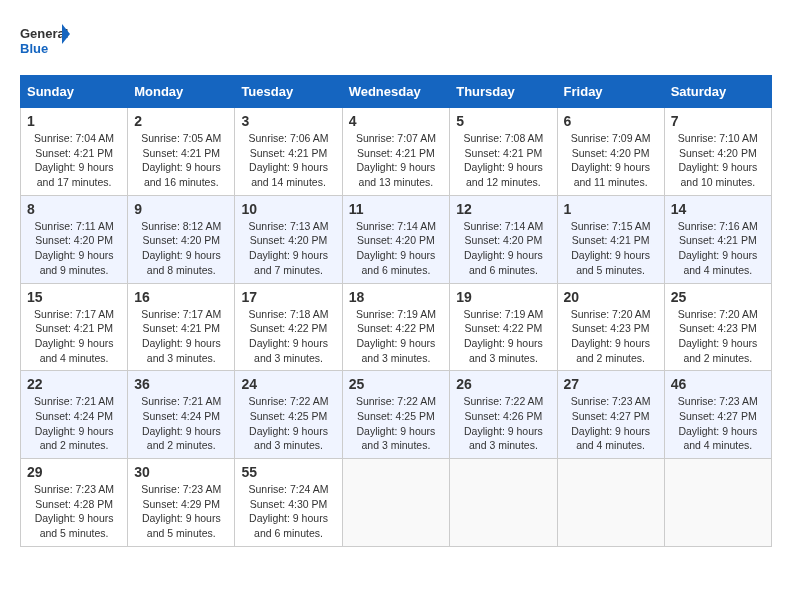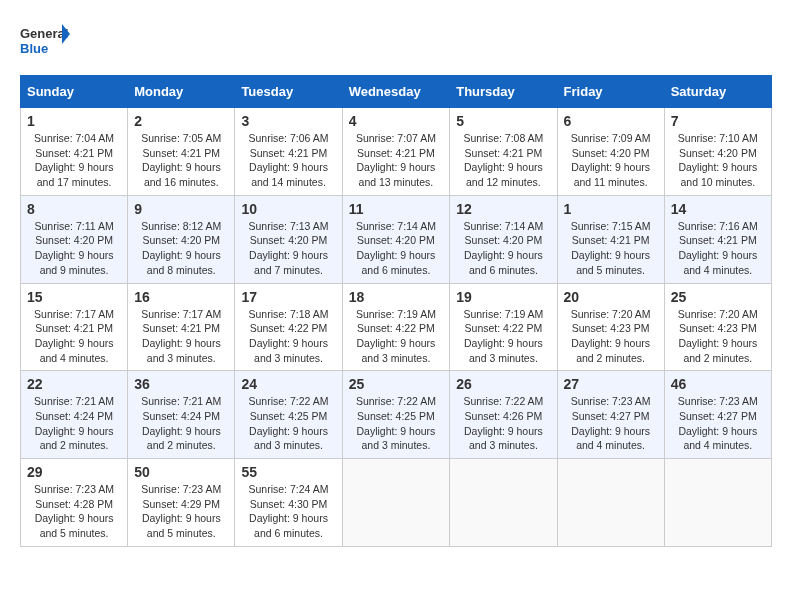--- a/index.html
+++ b/index.html
@@ -340,21 +340,21 @@
       <tr>
         <td>
           <span class="day-num">29</span>
           <div class="day-info">
             <span>Sunrise: 7:23 AM</span><br>
             <span>Sunset: 4:28 PM</span><br>
             <span>Daylight: 9 hours and 5 minutes.</span>
           </div>
         </td>
         <td>
-          <span class="day-num">50</span>
+          <span class="day-num">30</span>
           <div class="day-info">
             <span>Sunrise: 7:23 AM</span><br>
             <span>Sunset: 4:29 PM</span><br>
             <span>Daylight: 9 hours and 5 minutes.</span>
           </div>
         </td>
         <td>
           <span class="day-num">55</span>
           <div class="day-info">
             <span>Sunrise: 7:24 AM</span><br>

